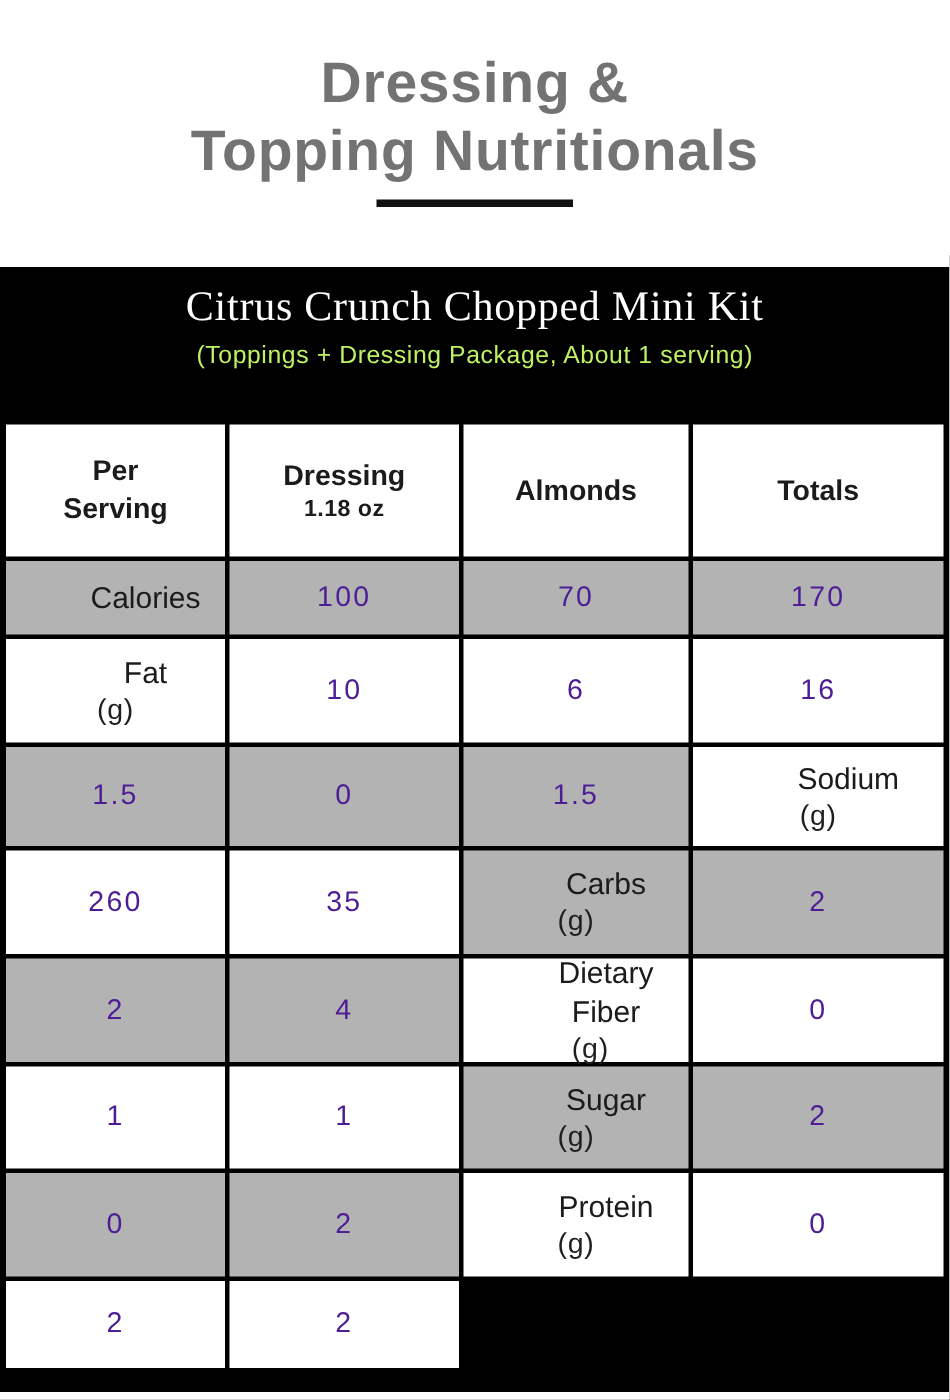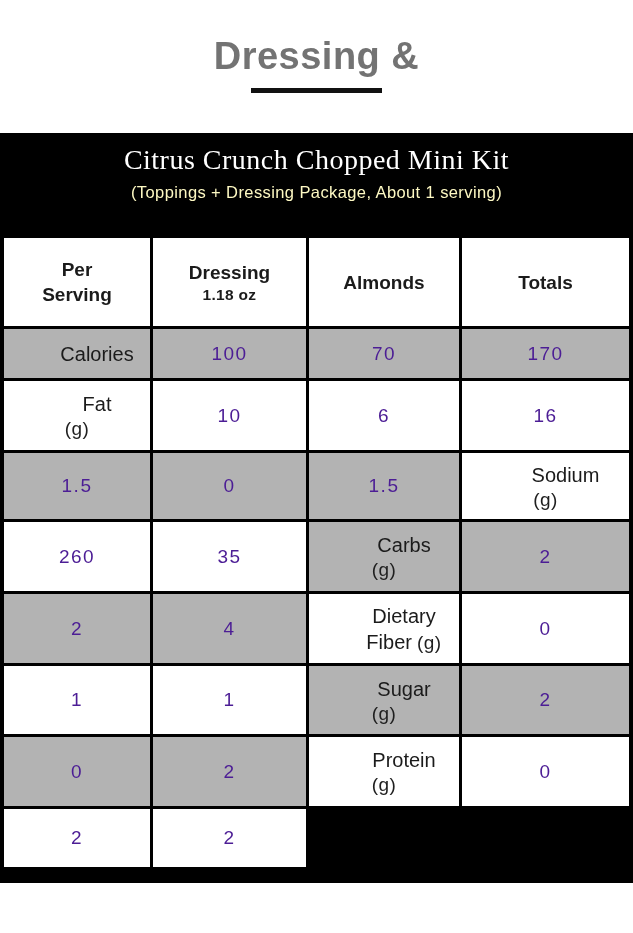--- a/index.html
+++ b/index.html
@@ -44,21 +44,21 @@
     font-family: "Liberation Serif", serif;
     font-size: 28px;
     font-weight: 500;
     letter-spacing: 0.5px;
   }
   .banner-subtitle {
     font-size: 16.5px;
     font-weight: 400;
     letter-spacing: 0.4px;
     margin-top: 7px;
-    color: #fef9c3;
+    color: #bef264;
   }
   
   .ntable {
     display: grid;
     grid-template-columns: 146px 153px 150px 1fr;
     grid-template-rows: 88px 49px 69px 66px 69px 69px 68px 69px auto;
     gap: 3px;
     background: #000000;
     padding: 3px 4px 16px 4px;
     height: 648px;
@@ -71,31 +71,32 @@
     align-items: center;
     justify-content: center;
     color: #1b1b1b;
     text-align: center;
   }
   .cell.shade { background: #b3b3b3; }
   .hdr  { font-weight: 700; font-size: 19px; line-height: 25px; }
   .hdr-sub { font-weight: 700; font-size: 15.5px; line-height: 20px; letter-spacing: 0.3px; }
   .lbl  { font-weight: 400; font-size: 20px; line-height: 26px; margin-left: 40px; }
   .unit { font-weight: 400; font-size: 19px; line-height: 23px; letter-spacing: 0.5px; color: #1f1f1f; }
-  .line2 { display: flex; flex-direction: row; align-items: baseline; }
+  .line2 { display: flex; flex-direction: column; align-items: baseline; }
   .line2 .unit { margin-left: 5px; }
   .num  { font-weight: 400; font-size: 19px; letter-spacing: 1.5px; color: #4c1d95; }
 </style>
 </head>
 <body>
 
 <div class="page">
 
   <div class="title">
     <div>Dressing &amp;</div>
+    <div>Topping Nutritionals</div>
   </div>
   <div class="title-underline"></div>
 
   <div class="banner">
     <div class="banner-title">Citrus Crunch Chopped Mini Kit</div>
     <div class="banner-subtitle">(Toppings + Dressing Package, About 1 serving)</div>
   </div>
 
   <div class="ntable">
 

